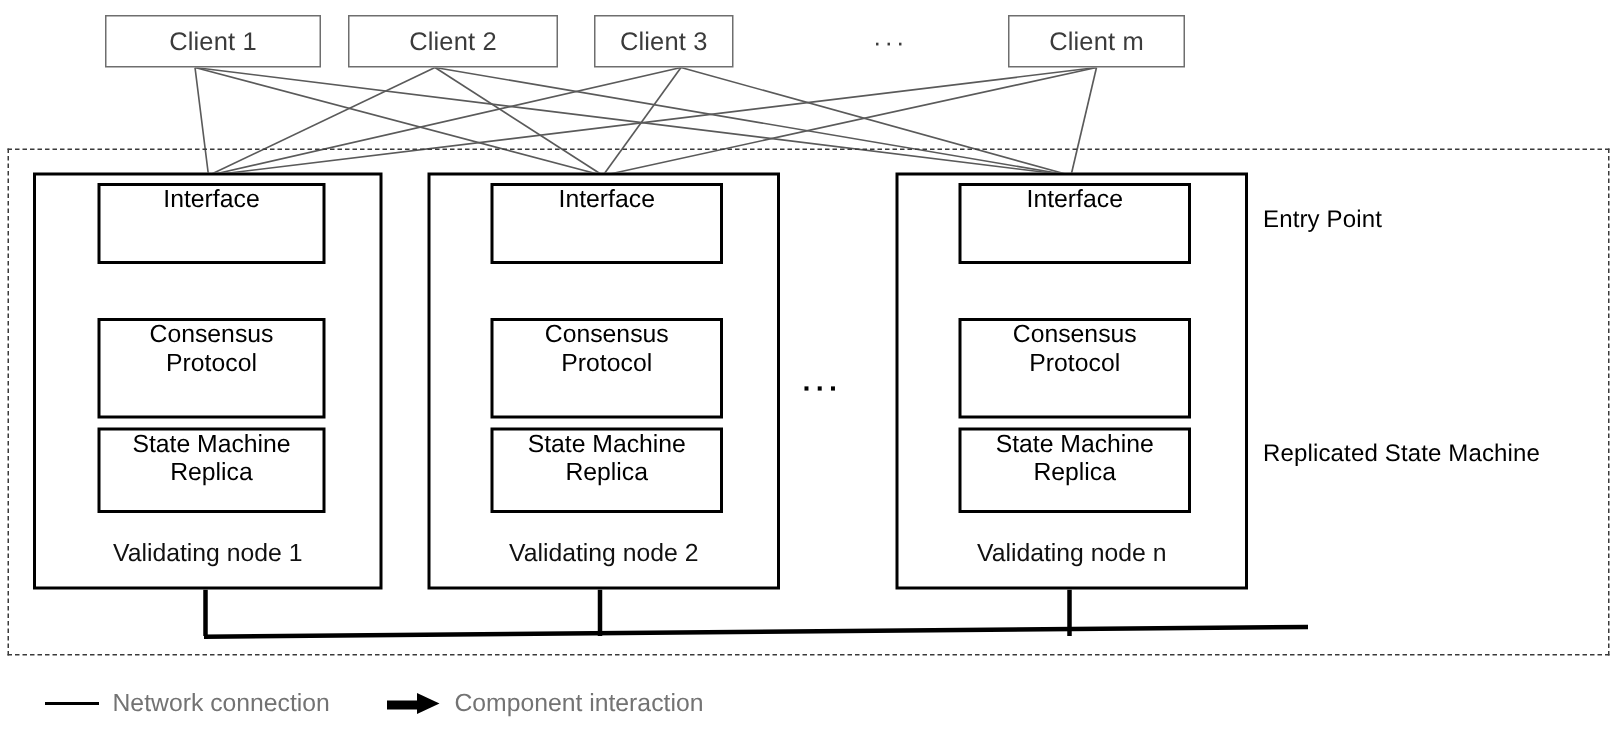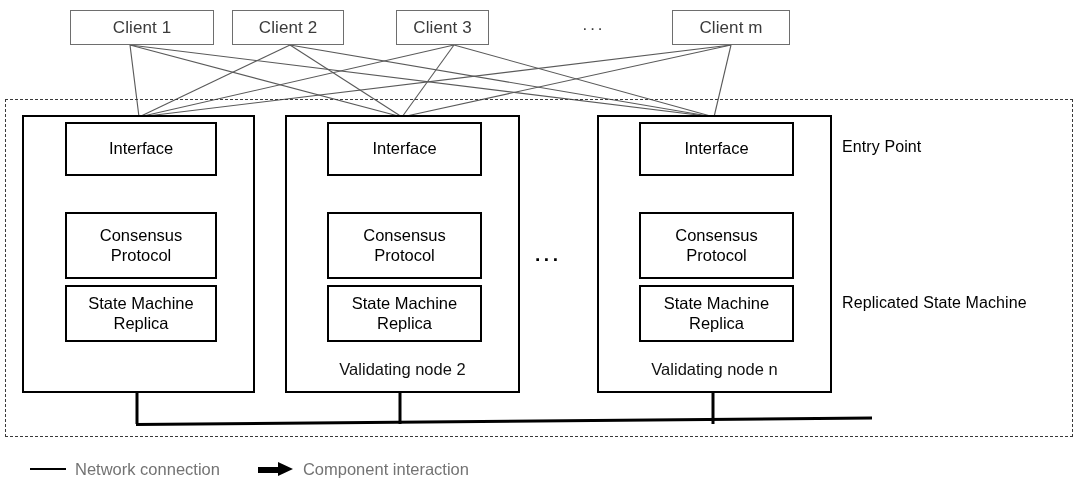--- a/index.html
+++ b/index.html
@@ -76,21 +76,21 @@
     font-size: 16.5px;
     color: #111111;
   }
   
   .comp-box {
     position: absolute;
     box-sizing: border-box;
     border: 2.4px solid #000000;
     background: #ffffff;
     display: flex;
-    align-items: center;
+    align-items: flex-start;
     justify-content: center;
     text-align: center;
     font-size: 16.5px;
     line-height: 1.18;
     color: #000000;
   }
   .comp-interface { top: 5px;   height: 54px; }
   .comp-consensus { top: 95px;  height: 67px; }
   .comp-replica   { top: 168px; height: 57px; }
 
@@ -220,21 +220,21 @@
       <line x1="691" y1="175" x2="691" y2="195"></line>
       <line x1="737" y1="203" x2="737" y2="183"></line>
       <line x1="691" y1="258" x2="691" y2="278"></line>
       <line x1="737" y1="286" x2="737" y2="266"></line>
     </g>
   </svg>
 
   <div class="client-box" style="left:70px;  top:10px; width:144px; height:35px;">
     <span>Client 1</span>
   </div>
-  <div class="client-box" style="left:232px; top:10px; width:112px; height:35px;align-items:center;">
+  <div class="client-box" style="left:232px; top:10px; width:140px; height:35px;align-items:center;">
     <span>Client 2</span>
   </div>
   <div class="client-box" style="left:396px; top:10px; width:93px; height:35px;">
     <span>Client 3</span>
   </div>
   <div class="client-box" style="left:672px; top:10px; width:118px; height:35px;">
     <span>Client m</span>
   </div>
   <div class="clients-ellipsis" style="left:582px; top:20px;">···</div>
 
@@ -243,20 +243,21 @@
   <div class="node-box" style="left:22px; width:233px;">
     <div class="comp-box comp-interface" style="left:41px; width:152px;">
       <span>Interface</span>
     </div>
     <div class="comp-box comp-consensus" style="left:41px; width:152px;">
       <span>Consensus<br>Protocol</span>
     </div>
     <div class="comp-box comp-replica" style="left:41px; width:152px;">
       <span>State Machine<br>Replica</span>
     </div>
+    <div class="node-label">Validating node 1</div>
   </div>
 
   <div class="node-box" style="left:285px; width:235px;">
     <div class="comp-box comp-interface" style="left:40px; width:155px;">
       <span>Interface</span>
     </div>
     <div class="comp-box comp-consensus" style="left:40px; width:155px;">
       <span>Consensus<br>Protocol</span>
     </div>
     <div class="comp-box comp-replica" style="left:40px; width:155px;">

